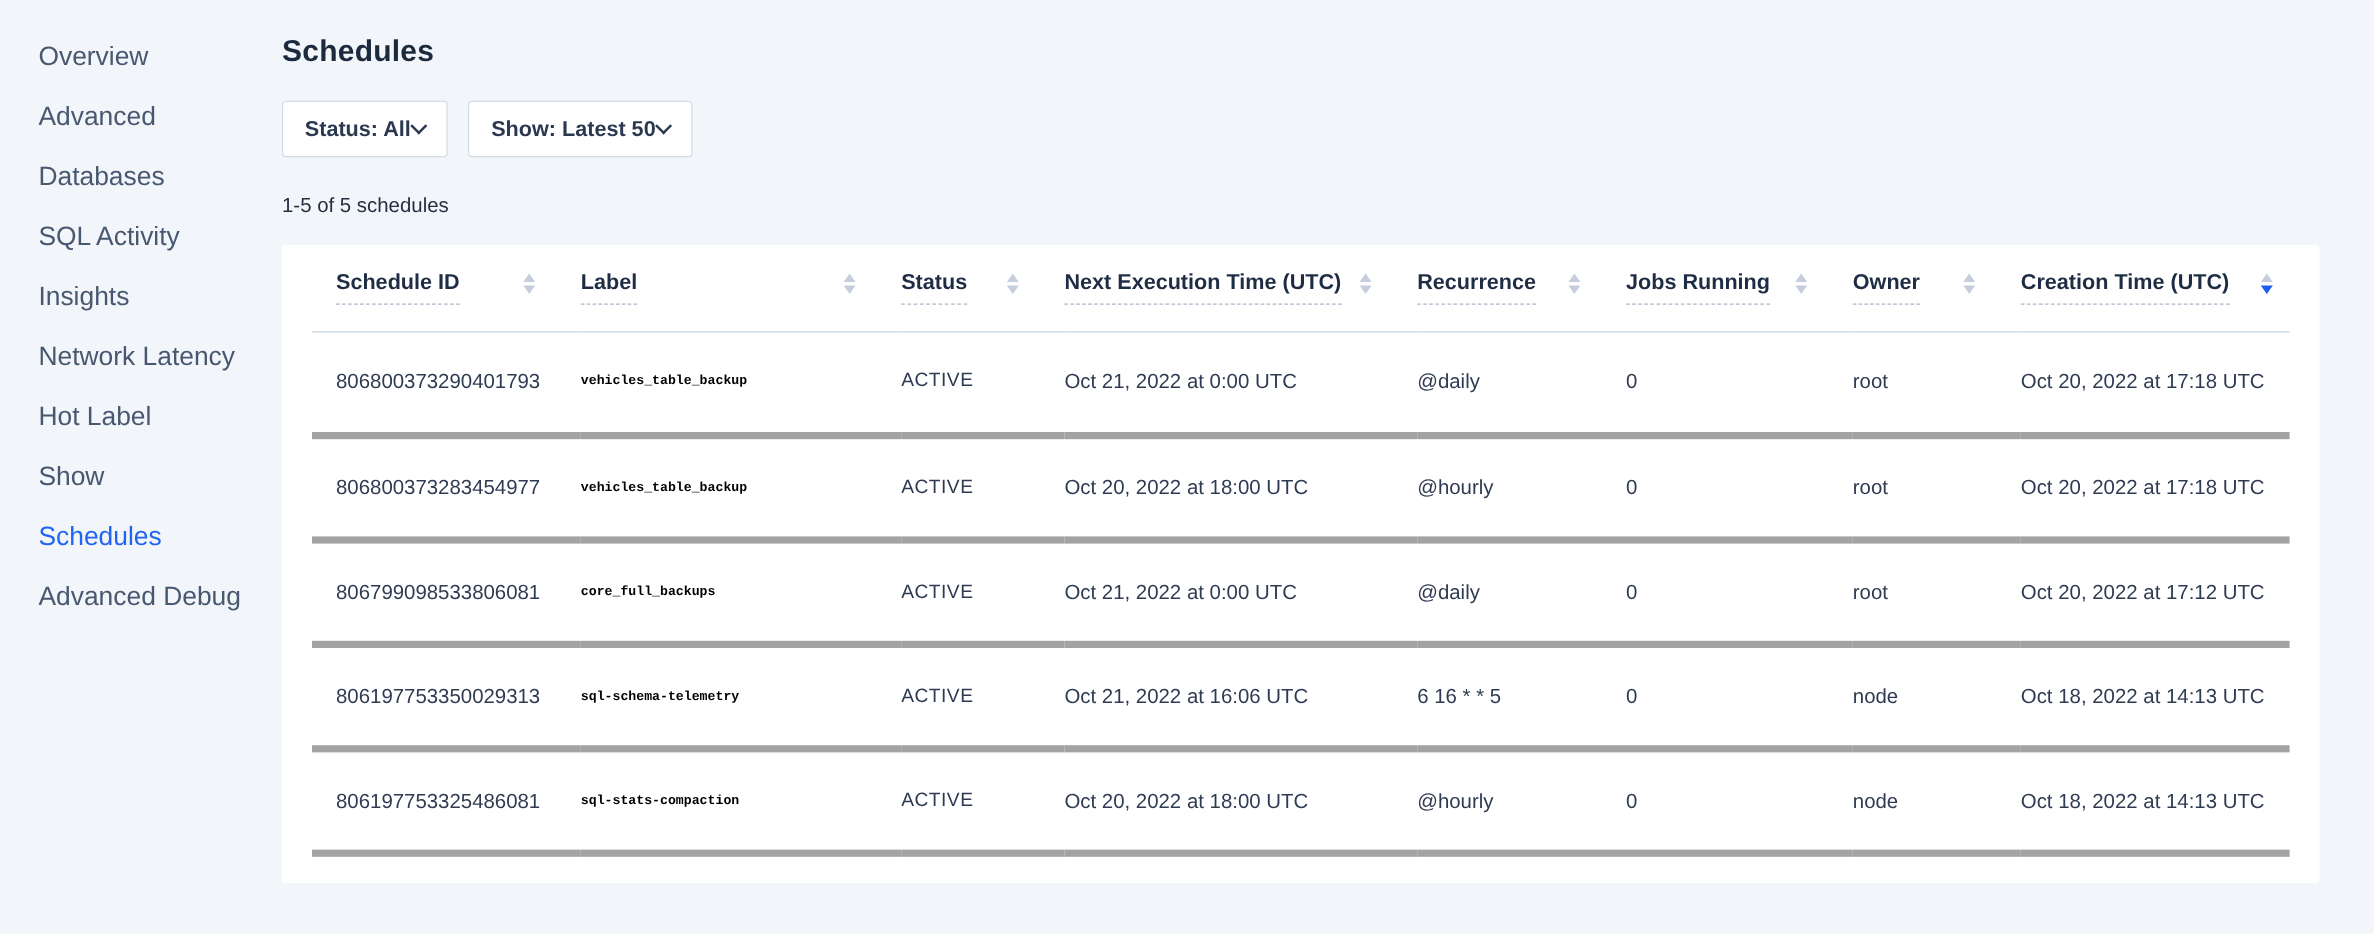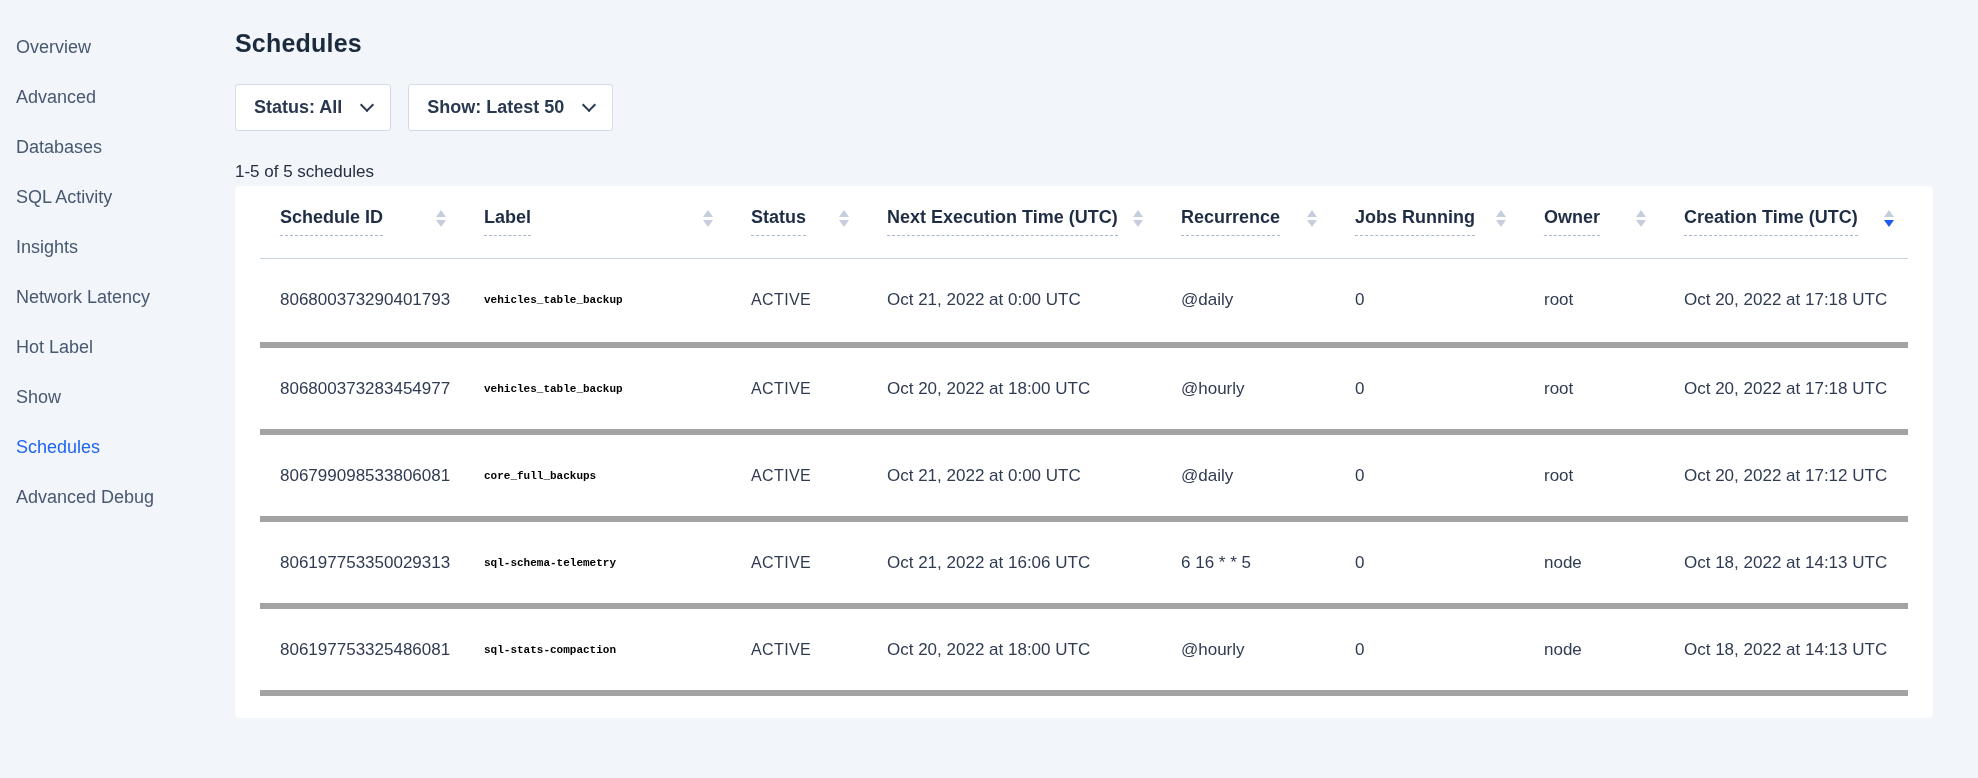--- a/index.html
+++ b/index.html
@@ -4,42 +4,42 @@
 <style>
   * { box-sizing: border-box; margin: 0; padding: 0; }
   html, body { width: 1978px; height: 778px; }
   body { font-family: "Liberation Sans", sans-serif; background: #f2f5f9; overflow: hidden; }
 
   .app { position: relative; width: 1978px; height: 778px; background: #f2f5f9; }
 
   
   .sidebar { position: absolute; left: 0; top: 0; width: 235px; height: 100%; padding-top: 22px; }
   .side-item {
-    height: 50px; display: flex; align-items: center; padding-left: 16px;
-    font-size: 18px; color: #475870; cursor: pointer; white-space: nowrap;
+    height: 50px; display: flex; align-items: center; padding-left: 32px;
+    font-size: 22px; color: #475870; cursor: pointer; white-space: nowrap;
   }
   .side-item.active { color: #2065f2; }
 
   
   .main { position: absolute; left: 235px; top: 0; right: 0; bottom: 0; }
   .page-title { margin-top: 28px; font-size: 25px; line-height: 30px; font-weight: 700; color: #1c2a3d; letter-spacing: .2px; }
 
   .filters { display: flex; gap: 17px; margin-top: 26px; }
   .dropdown {
     height: 47px; background: #ffffff; border: 1px solid #d5dbe5; border-radius: 3px;
-    display: flex; align-items: center; gap: 20px; padding: 0 18px;
+    display: flex; align-items: center; gap: 2px; padding: 0 18px;
     font-family: "Liberation Sans", sans-serif; font-size: 18px; font-weight: 700; color: #2a3950; cursor: pointer;
   }
   .chev {
     width: 10px; height: 10px; margin-top: -6px;
     border-right: 2px solid #2a3950; border-bottom: 2px solid #2a3950;
     transform: rotate(45deg); display: inline-block;
   }
 
-  .results { margin-top: 31px; margin-bottom: 4px; font-size: 17px; color: #242f42; }
+  .results { margin-top: 31px; margin-bottom: 22px; font-size: 17px; color: #242f42; }
 
   
   .card { width: 1698px; height: 532px; background: #ffffff; border-radius: 3px; padding: 0 25px 22px 25px; }
   table { width: 100%; border-collapse: collapse; table-layout: fixed; }
   thead th {
     height: 72px; text-align: center; vertical-align: middle;
     border-bottom: 1px solid #c9d4de; font-size: 18px; font-weight: 700; color: #1f2d44; padding: 0;
     cursor: pointer;
   }
   .th-inner { display: flex; align-items: center; padding-right: 38px; }

